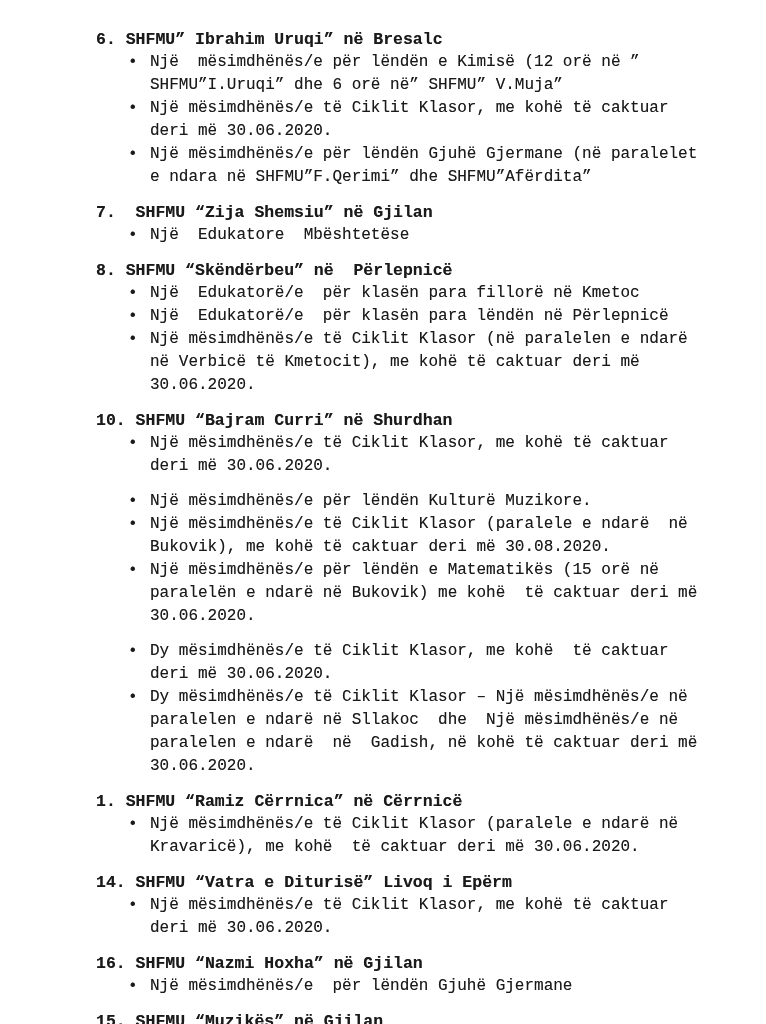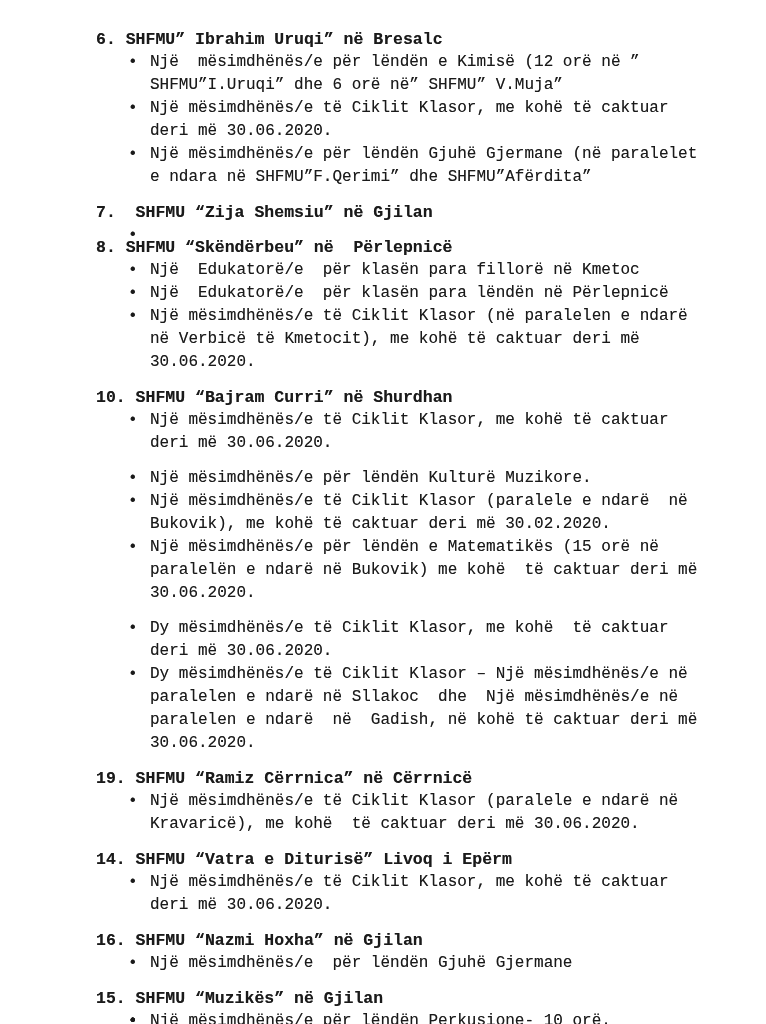--- a/index.html
+++ b/index.html
@@ -50,21 +50,21 @@
     <ul class="bullets">
       <li class="bullet"><span class="dot">•</span><span>Një  mësimdhënës/e për lëndën e Kimisë (12 orë në ” SHFMU”I.Uruqi” dhe 6 orë në” SHFMU” V.Muja”</span></li>
       <li class="bullet"><span class="dot">•</span><span>Një mësimdhënës/e të Ciklit Klasor, me kohë të caktuar deri më 30.06.2020.</span></li>
       <li class="bullet"><span class="dot">•</span><span>Një mësimdhënës/e për lëndën Gjuhë Gjermane (në paralelet e ndara në SHFMU”F.Qerimi” dhe SHFMU”Afërdita”</span></li>
     </ul>
   </section>
 
   <section class="sec">
     <h3 class="heading">7.  SHFMU “Zija Shemsiu” në Gjilan</h3>
     <ul class="bullets">
-      <li class="bullet"><span class="dot">•</span></li>
+      <li class="bullet"><span class="dot">•</span><span>Një  Edukatore  Mbështetëse</span></li>
     </ul>
   </section>
 
   <section class="sec">
     <h3 class="heading">8. SHFMU “Skëndërbeu” në  Përlepnicë</h3>
     <ul class="bullets">
       <li class="bullet"><span class="dot">•</span><span>Një  Edukatorë/e  për klasën para fillorë në Kmetoc</span></li>
       <li class="bullet"><span class="dot">•</span><span>Një  Edukatorë/e  për klasën para lëndën në Përlepnicë</span></li>
       <li class="bullet"><span class="dot">•</span><span>Një mësimdhënës/e të Ciklit Klasor (në paralelen e ndarë  në Verbicë të Kmetocit), me kohë të caktuar deri më 30.06.2020.</span></li>
     </ul>
@@ -73,34 +73,34 @@
   <section class="sec">
     <h3 class="heading">10. SHFMU “Bajram Curri” në Shurdhan</h3>
     <ul class="bullets">
       <li class="bullet"><span class="dot">•</span><span>Një mësimdhënës/e të Ciklit Klasor, me kohë të caktuar deri më 30.06.2020.</span></li>
     </ul>
   </section>
 
   <section class="sec">
     <ul class="bullets">
       <li class="bullet"><span class="dot">•</span><span>Një mësimdhënës/e për lëndën Kulturë Muzikore.</span></li>
-      <li class="bullet"><span class="dot">•</span><span>Një mësimdhënës/e të Ciklit Klasor (paralele e ndarë  në  Bukovik), me kohë të caktuar deri më 30.02.2020.</span></li>
+      <li class="bullet"><span class="dot">•</span><span>Një mësimdhënës/e të Ciklit Klasor (paralele e ndarë  në  Bukovik), me kohë të caktuar deri më 30.08.2020.</span></li>
       <li class="bullet"><span class="dot">•</span><span>Një mësimdhënës/e për lëndën e Matematikës (15 orë në paralelën e ndarë në Bukovik) me kohë  të caktuar deri më 30.06.2020.</span></li>
     </ul>
   </section>
 
   <section class="sec">
     <ul class="bullets">
       <li class="bullet"><span class="dot">•</span><span>Dy mësimdhënës/e të Ciklit Klasor, me kohë  të caktuar deri më 30.06.2020.</span></li>
       <li class="bullet"><span class="dot">•</span><span>Dy mësimdhënës/e të Ciklit Klasor – Një mësimdhënës/e në paralelen e ndarë në Sllakoc  dhe  Një mësimdhënës/e në paralelen e ndarë  në  Gadish, në kohë të caktuar deri më 30.06.2020.</span></li>
     </ul>
   </section>
 
   <section class="sec">
-    <h3 class="heading">19. SHFMU “Ramiz Cërrnica” në Cërrnicë</h3>
+    <h3 class="heading">1. SHFMU “Ramiz Cërrnica” në Cërrnicë</h3>
     <ul class="bullets">
       <li class="bullet"><span class="dot">•</span><span>Një mësimdhënës/e të Ciklit Klasor (paralele e ndarë në Kravaricë), me kohë  të caktuar deri më 30.06.2020.</span></li>
     </ul>
   </section>
 
   <section class="sec">
     <h3 class="heading">14. SHFMU “Vatra e Diturisë” Livoq i Epërm</h3>
     <ul class="bullets">
       <li class="bullet"><span class="dot">•</span><span>Një mësimdhënës/e të Ciklit Klasor, me kohë të caktuar deri më 30.06.2020.</span></li>
     </ul>

